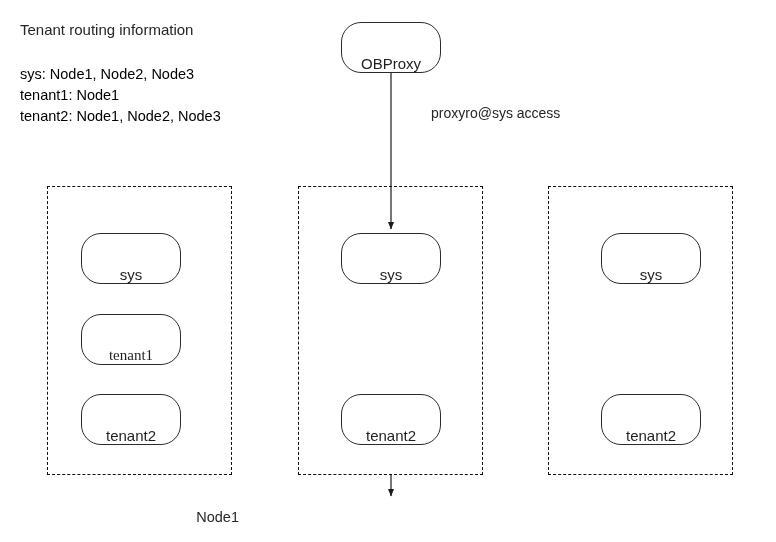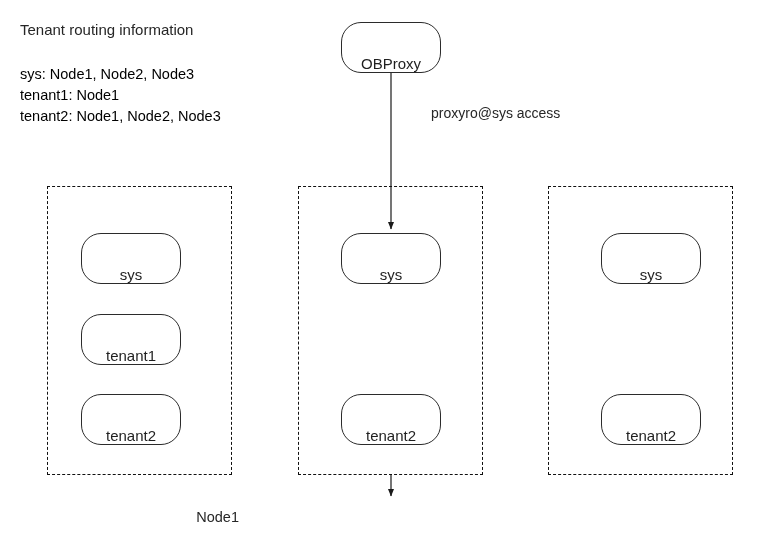--- a/index.html
+++ b/index.html
@@ -123,21 +123,21 @@
     <span>OBProxy</span>
   </div>
 
   <div class="edge-label" style="left:403px; top:105px;margin-left:28px;">proxyro@sys access</div>
 
   <div class="node-container" style="left:47px; top:186px; width:185px; height:289px;"></div>
 
   <div class="box" style="left:81px; top:233px;">
     <span>sys</span>
   </div>
-  <div class="box" style="left:81px; top:314px;">
+  <div class="box" style="left:81px; top:314px;font-family:Liberation Serif, serif;">
     <span>tenant1</span>
   </div>
   <div class="box" style="left:81px; top:394px;">
     <span>tenant2</span>
   </div>
 
   <div class="node-caption" style="left:39px; top:509px;">Node1</div>
 
   <div class="node-container" style="left:298px; top:186px; width:185px; height:289px;"></div>
 

